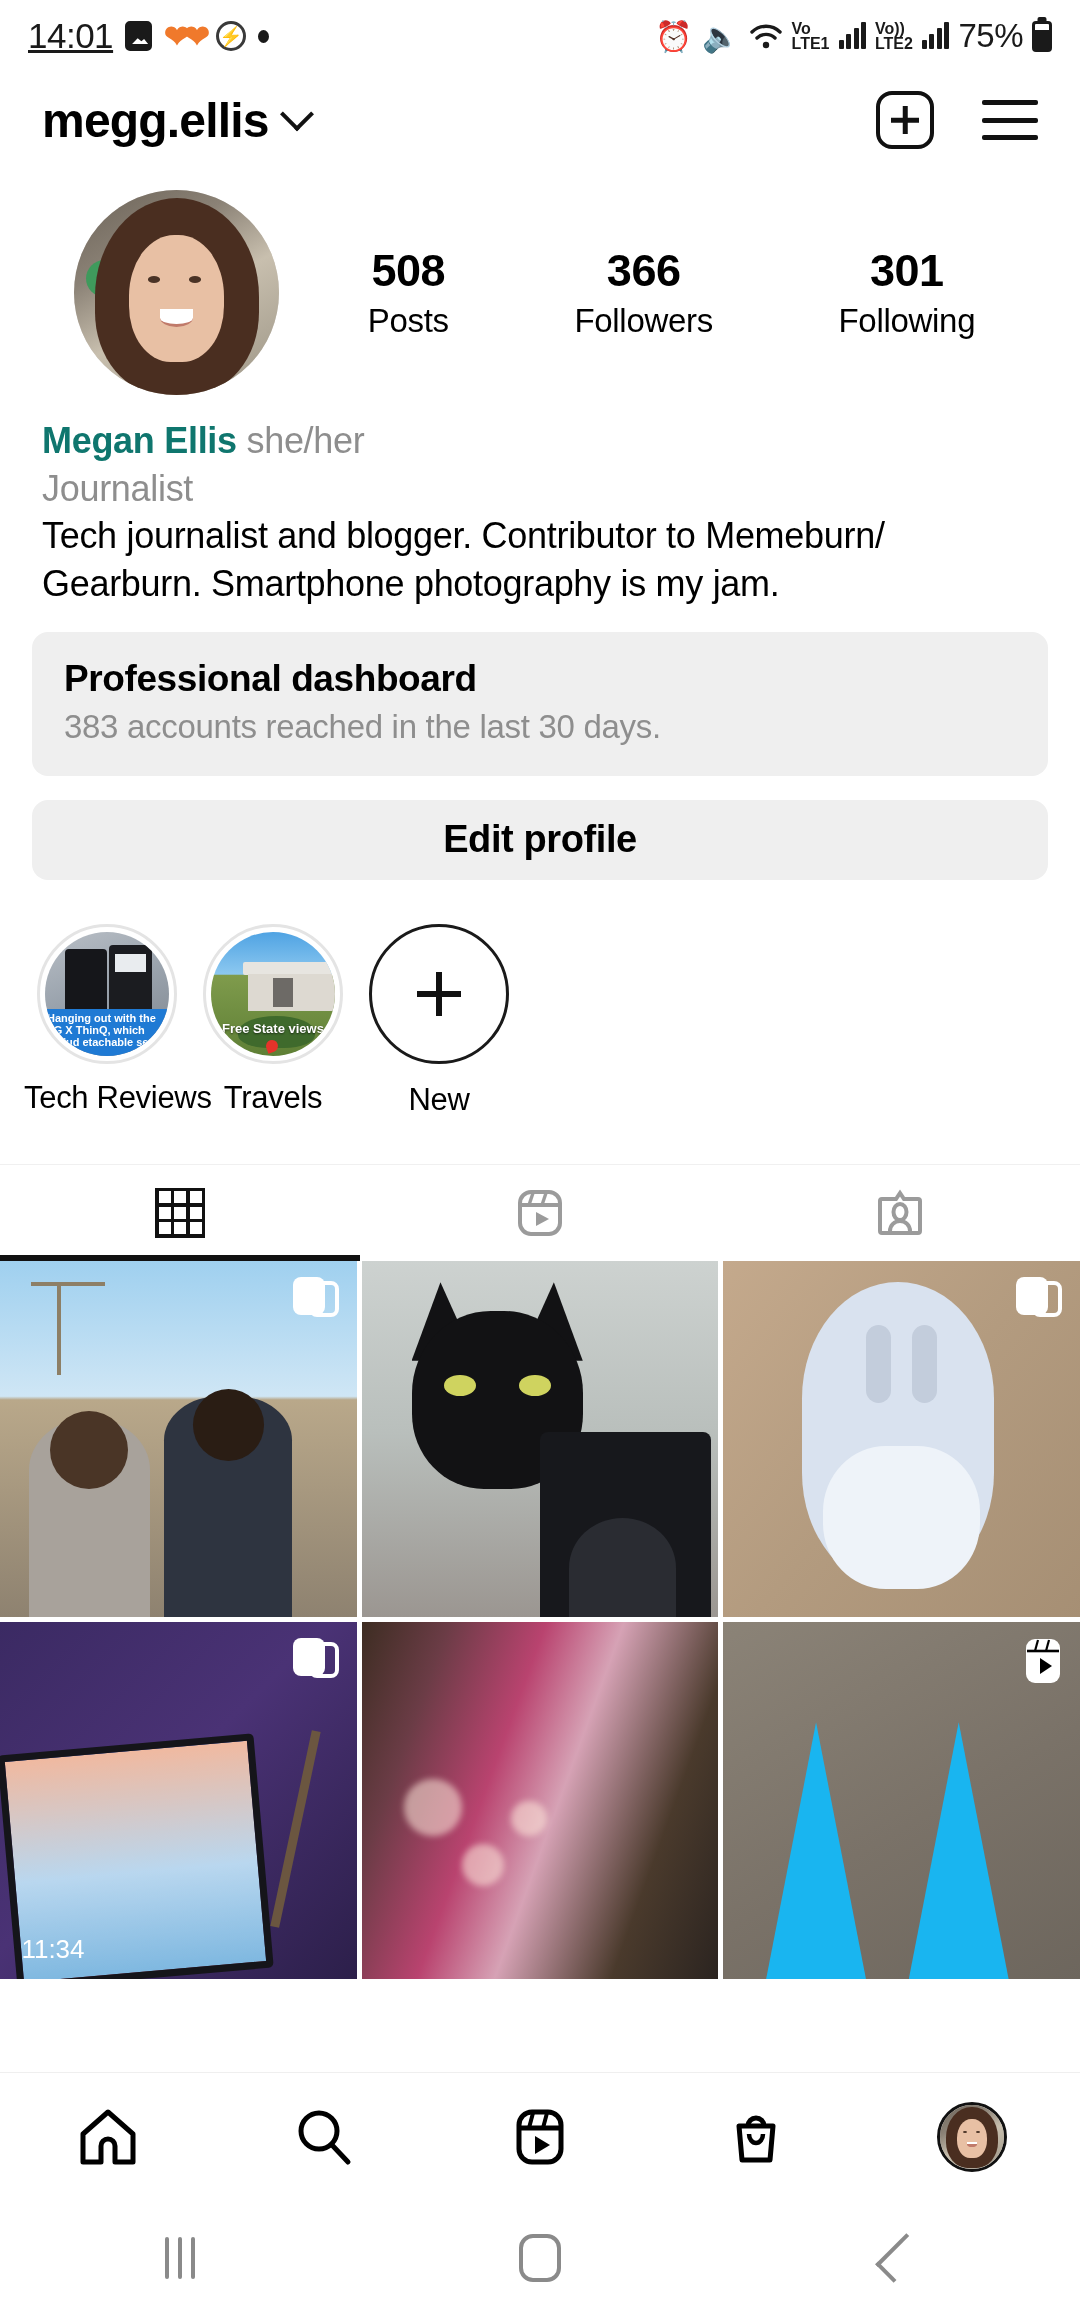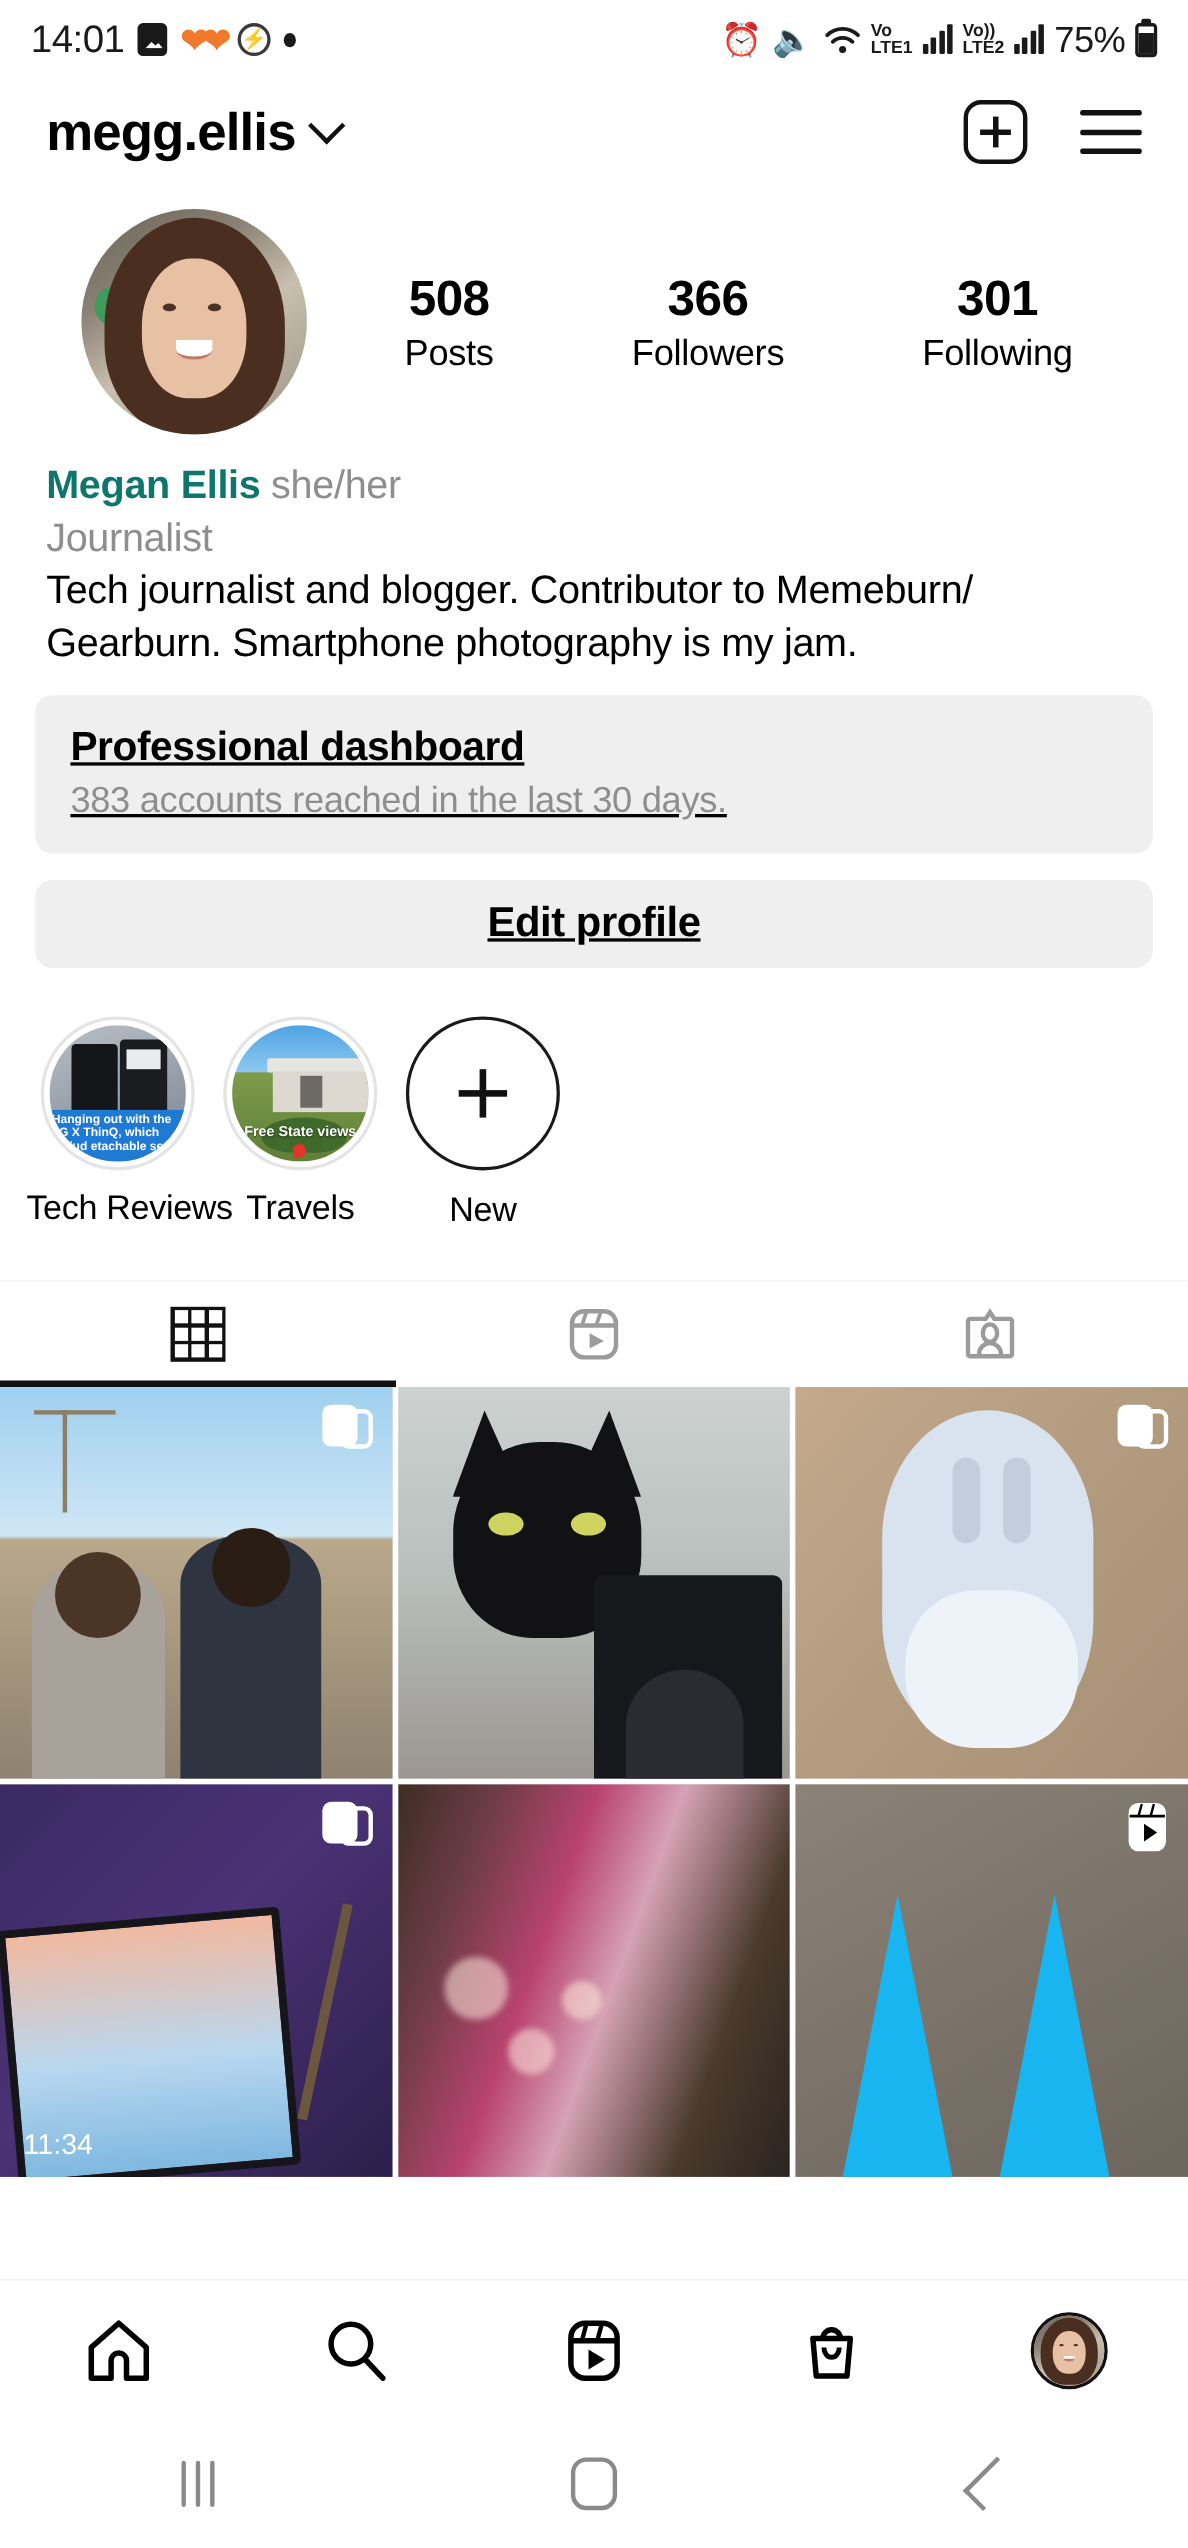--- a/index.html
+++ b/index.html
@@ -11,21 +11,21 @@
     overflow:hidden;
   }
   .phone { width:1080px; height:2316px; position:relative; display:flex; flex-direction:column; background:#fff; }
 
   
   .statusbar {
     height:72px; display:flex; align-items:center;
     padding:0 28px; flex:0 0 auto;
   }
   .sb-left { display:flex; align-items:center; gap:12px; }
-  .sb-time { font-size:35px; font-weight:400; letter-spacing:-0.5px; color:#1a1a1a; }
+  .sb-time { font-size:35px; font-weight:400; letter-spacing:-0.5px; color:#1a1a1a;text-decoration:underline; }
   .sb-right { margin-left:auto; display:flex; align-items:center; gap:9px; }
   .sb-batt { font-size:33px; color:#1a1a1a; letter-spacing:-0.5px; }
   .ic { display:inline-flex; align-items:center; justify-content:center; }
   .gallery-ic { width:27px; height:30px; border:4px solid #1a1a1a; border-radius:5px; position:relative; background:#1a1a1a; }
   .gallery-ic:after { content:""; position:absolute; left:3px; bottom:3px; width:16px; height:9px; background:#fff; clip-path:polygon(0 100%,35% 35%,58% 70%,75% 45%,100% 100%); }
   .heart-ic { color:#f0792b; font-size:31px; line-height:1; font-weight:bold; letter-spacing:-6px; }
   .dnd-ic { width:30px; height:30px; border:3px solid #3a3a3a; border-radius:50%; position:relative; }
   .dnd-ic:before { content:"\26A1"; position:absolute; left:50%; top:50%; transform:translate(-50%,-50%); font-size:19px; color:#3a3a3a; }
   .dot-ic { width:11px; height:13px; border-radius:50%; background:#1a1a1a; }
   .alarm-ic { font-size:30px; color:#1a1a1a; }
@@ -72,21 +72,21 @@
   
   .bio { padding:22px 42px 0 42px; }
   .bio-name { font-size:36px; line-height:1.32; letter-spacing:-0.3px; }
   .bio-name b { font-weight:bold; color:#0f766e; }
   .bio-pronoun { color:#8e8e8e; font-weight:normal; }
   .bio-cat { font-size:36px; color:#8e8e8e; line-height:1.32; letter-spacing:-0.3px; }
   .bio-text { font-size:36px; color:#000; line-height:1.33; letter-spacing:-0.3px; max-width:900px; }
   .bio-link { font-size:36px; color:#17456b; line-height:1.36; letter-spacing:-0.3px; display:inline-block; }
 
   
-  .cards { padding:24px 32px 0 32px;text-decoration:underline; }
+  .cards { padding:24px 32px 0 32px; }
   .card {
     background:#efefef; border-radius:16px;
     padding:26px 32px 30px 32px;
   }
   .card-title { font-size:37px; font-weight:bold; color:#000; letter-spacing:-0.4px; }
   .card-sub { font-size:33px; color:#8e8e8e; margin-top:8px; letter-spacing:-0.3px; }
   .editbtn {
     background:#efefef; border-radius:16px; height:80px; margin-top:24px;
     display:flex; align-items:center; justify-content:center;
   }

